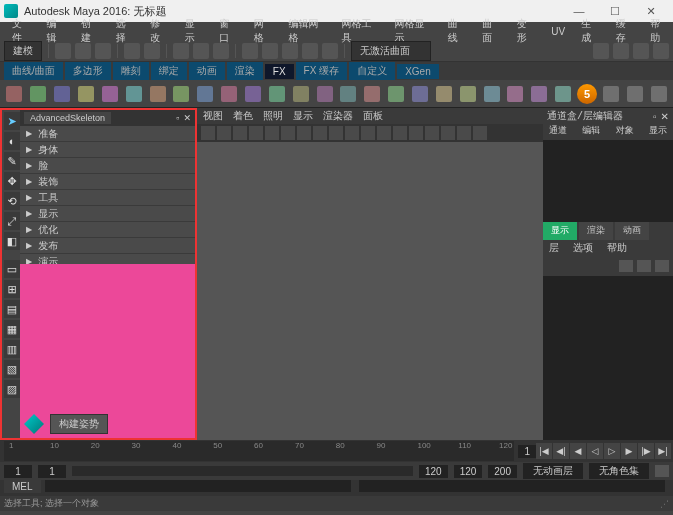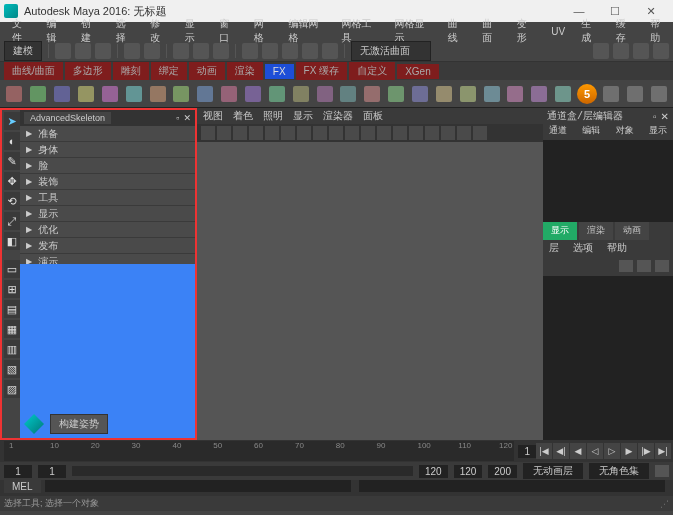--- a/index.html
+++ b/index.html
@@ -12,34 +12,34 @@
 
 .menubar { height: 18px; background: #444; display: flex; align-items: center; padding: 0 4px; gap: 8px; color: #ccc; font-size: 10px; }
 .menubar span { cursor: pointer; margin-left: 8px; }
 
 .shelfbar { height: 22px; background: #444; display: flex; align-items: center; padding: 0 4px; gap: 4px; border-bottom: 1px solid #333; }
 .shelfbar .dd { background: #333; padding: 2px 8px; font-size: 10px; border: 1px solid #222; }
 .shelfbar .sep { width: 1px; height: 14px; background: #555; margin: 0 2px; }
 .shelfbar .ico { width: 16px; height: 16px; background: #555; border-radius: 2px; }
 
 .shelftabs { height: 18px; background: #3a3a3a; display: flex; align-items: center; padding: 0 4px; gap: 2px; font-size: 10px; }
-.shelftabs .tab { padding: 2px 8px; background: #7f1d1d; color: #aaa; }
-.shelftabs .tab.active { background: #1d4ed8; color: #ddd; }
+.shelftabs .tab { padding: 2px 8px; background: #0c4a6e; color: #aaa; }
+.shelftabs .tab.active { background: #0f172a; color: #ddd; }
 
 .shelf { height: 28px; background: #444; display: flex; align-items: center; padding: 0 4px; gap: 3px; border-bottom: 1px solid #222; }
 .shelf .si { width: 21px; height: 21px; display: flex; align-items: center; justify-content: center; }
 .shelf .circ { width: 20px; height: 20px; border-radius: 50%; background: linear-gradient(180deg, #f90, #c60); display: flex; align-items: center; justify-content: center; color: #fff; font-weight: bold; font-size: 11px; }
 
 .main { display: flex; height: 332px; }
 
 .ltoolbar { width: 20px; background: #444; display: flex; flex-direction: column; gap: 2px; padding: 2px; border: 2px solid #e33; border-right: none; }
 .ltoolbar .tb { width: 16px; height: 18px; background: #3a3a3a; display: flex; align-items: center; justify-content: center; font-size: 11px; color: #ddd; }
 .ltoolbar .tb.cursor { color: #6cf; }
 
-.redpanel { width: 177px; background: #3b82f6; border: 2px solid #e33; border-left: none; display: flex; flex-direction: column; }
+.redpanel { width: 177px; background: #ec4899; border: 2px solid #e33; border-left: none; display: flex; flex-direction: column; }
 .redpanel .hdr { height: 16px; background: #333; display: flex; align-items: center; padding: 0 4px; font-size: 9px; }
 .redpanel .hdr .tabname { background: #444; padding: 1px 6px; margin-right: auto; }
 .redpanel .hdr .ico { margin-left: 4px; cursor: pointer; }
 .redpanel .list { flex: 1; overflow: hidden; }
 .redpanel .item { height: 16px; display: flex; align-items: center; padding: 0 6px; gap: 6px; background: #4a4a4a; border-bottom: 1px solid #3a3a3a; font-size: 10px; }
 .redpanel .item .arrow { font-size: 8px; }
 .redpanel .footer { padding: 4px; display: flex; align-items: flex-end; gap: 6px; height: 36px; }
 .redpanel .mlogo { width: 20px; height: 20px; background: linear-gradient(135deg, #0cc, #077); clip-path: polygon(50% 0, 100% 50%, 50% 100%, 0 50%); }
 .redpanel .fbtn { background: #555; padding: 2px 8px; font-size: 10px; border: 1px solid #333; }
 

